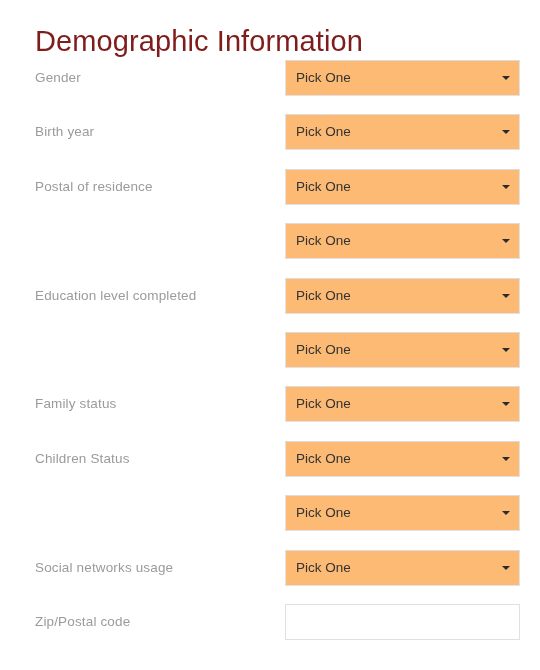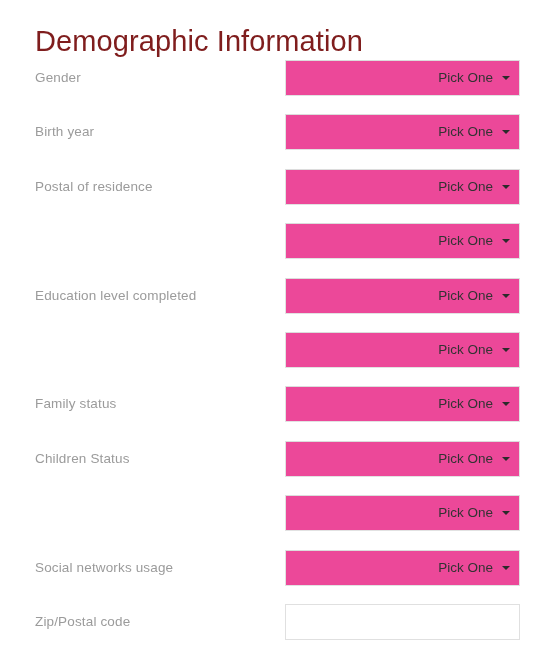--- a/index.html
+++ b/index.html
@@ -40,21 +40,20 @@
     position: absolute;
     left: 0;
     top: 60px;
     width: 540px;
   }
 
   .form-row {
     position: relative;
     height: 54.4px;
     width: 516px;
-    text-align: right;
   }
 
   .field-label {
     position: absolute;
     left: 35px;
     top: 0;
     height: 36px;
     line-height: 36px;
     font-size: 13.5px;
     font-weight: 400;
@@ -66,21 +65,21 @@
   .control {
     position: absolute;
     left: 285px;
     top: 0;
     width: 235px;
     height: 36px;
     box-sizing: border-box;
   }
 
   .control.select-box {
-    background: #ec4899;
+    background: #fdba74;
     border: 1px solid #e2e2e2;
     border-top-color: #dcdcdc;
   }
 
   .control.text-box {
     background: #ffffff;
     border: 1px solid #e0e0e0;
   }
 
   .select-value {

